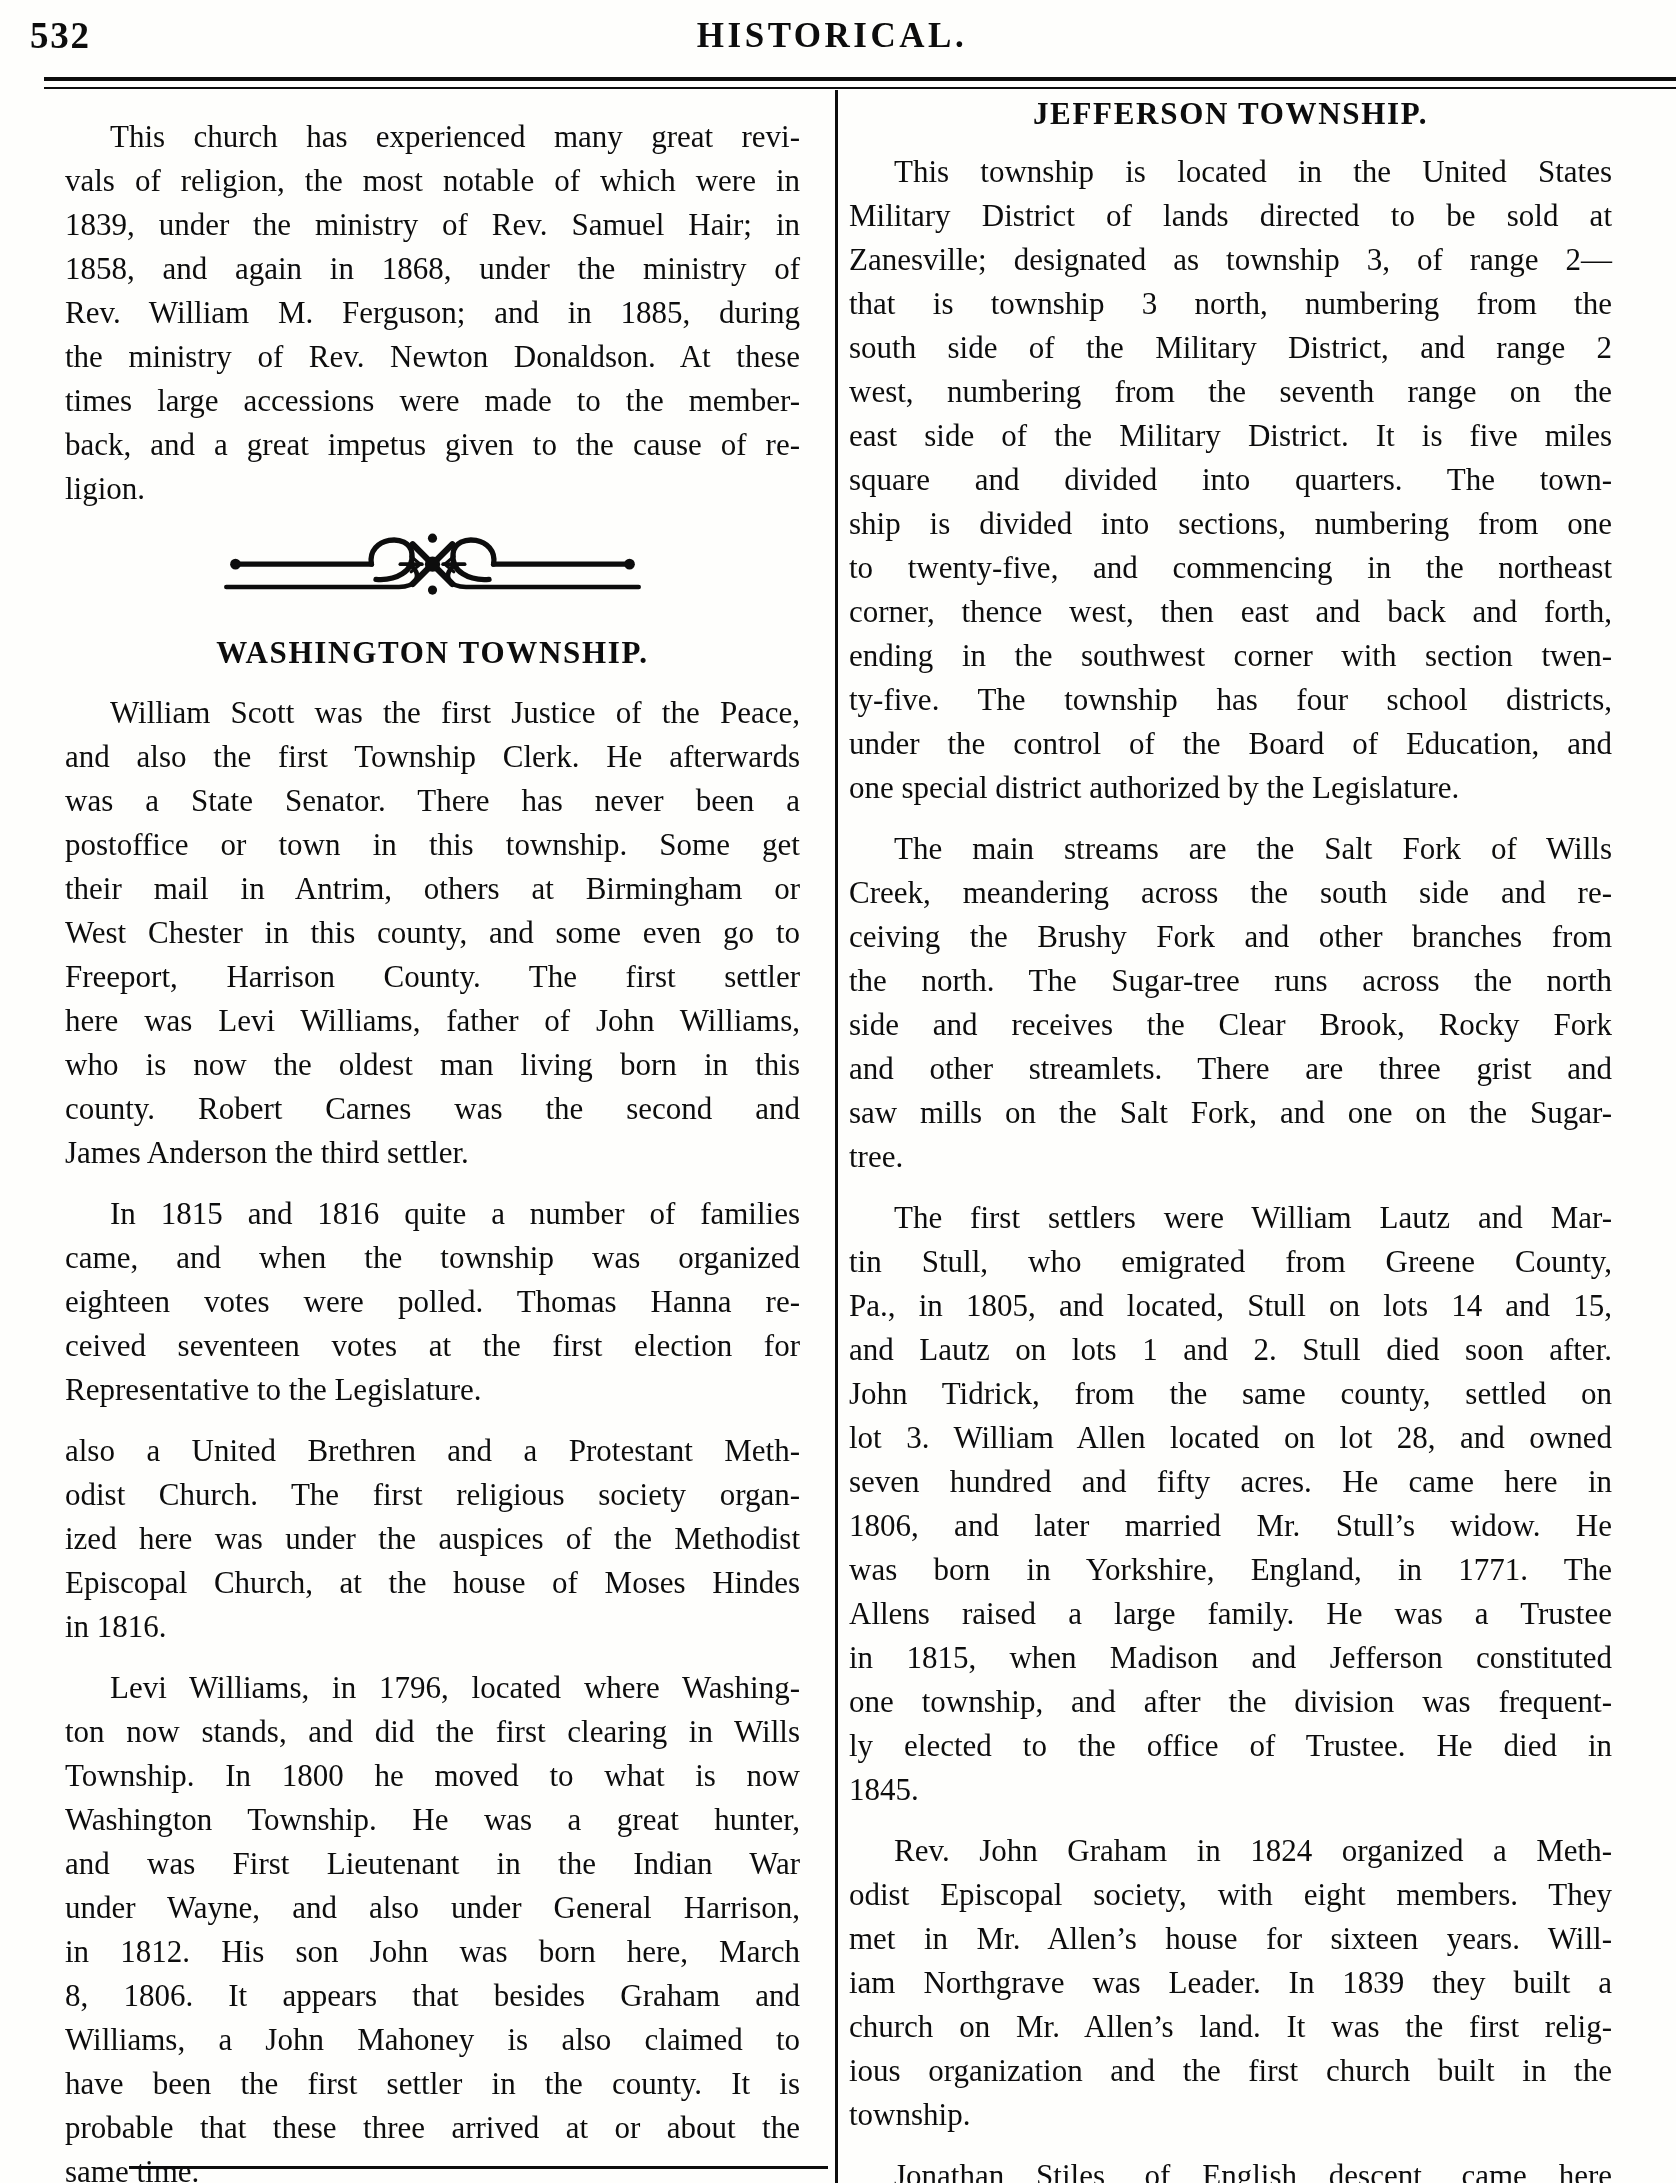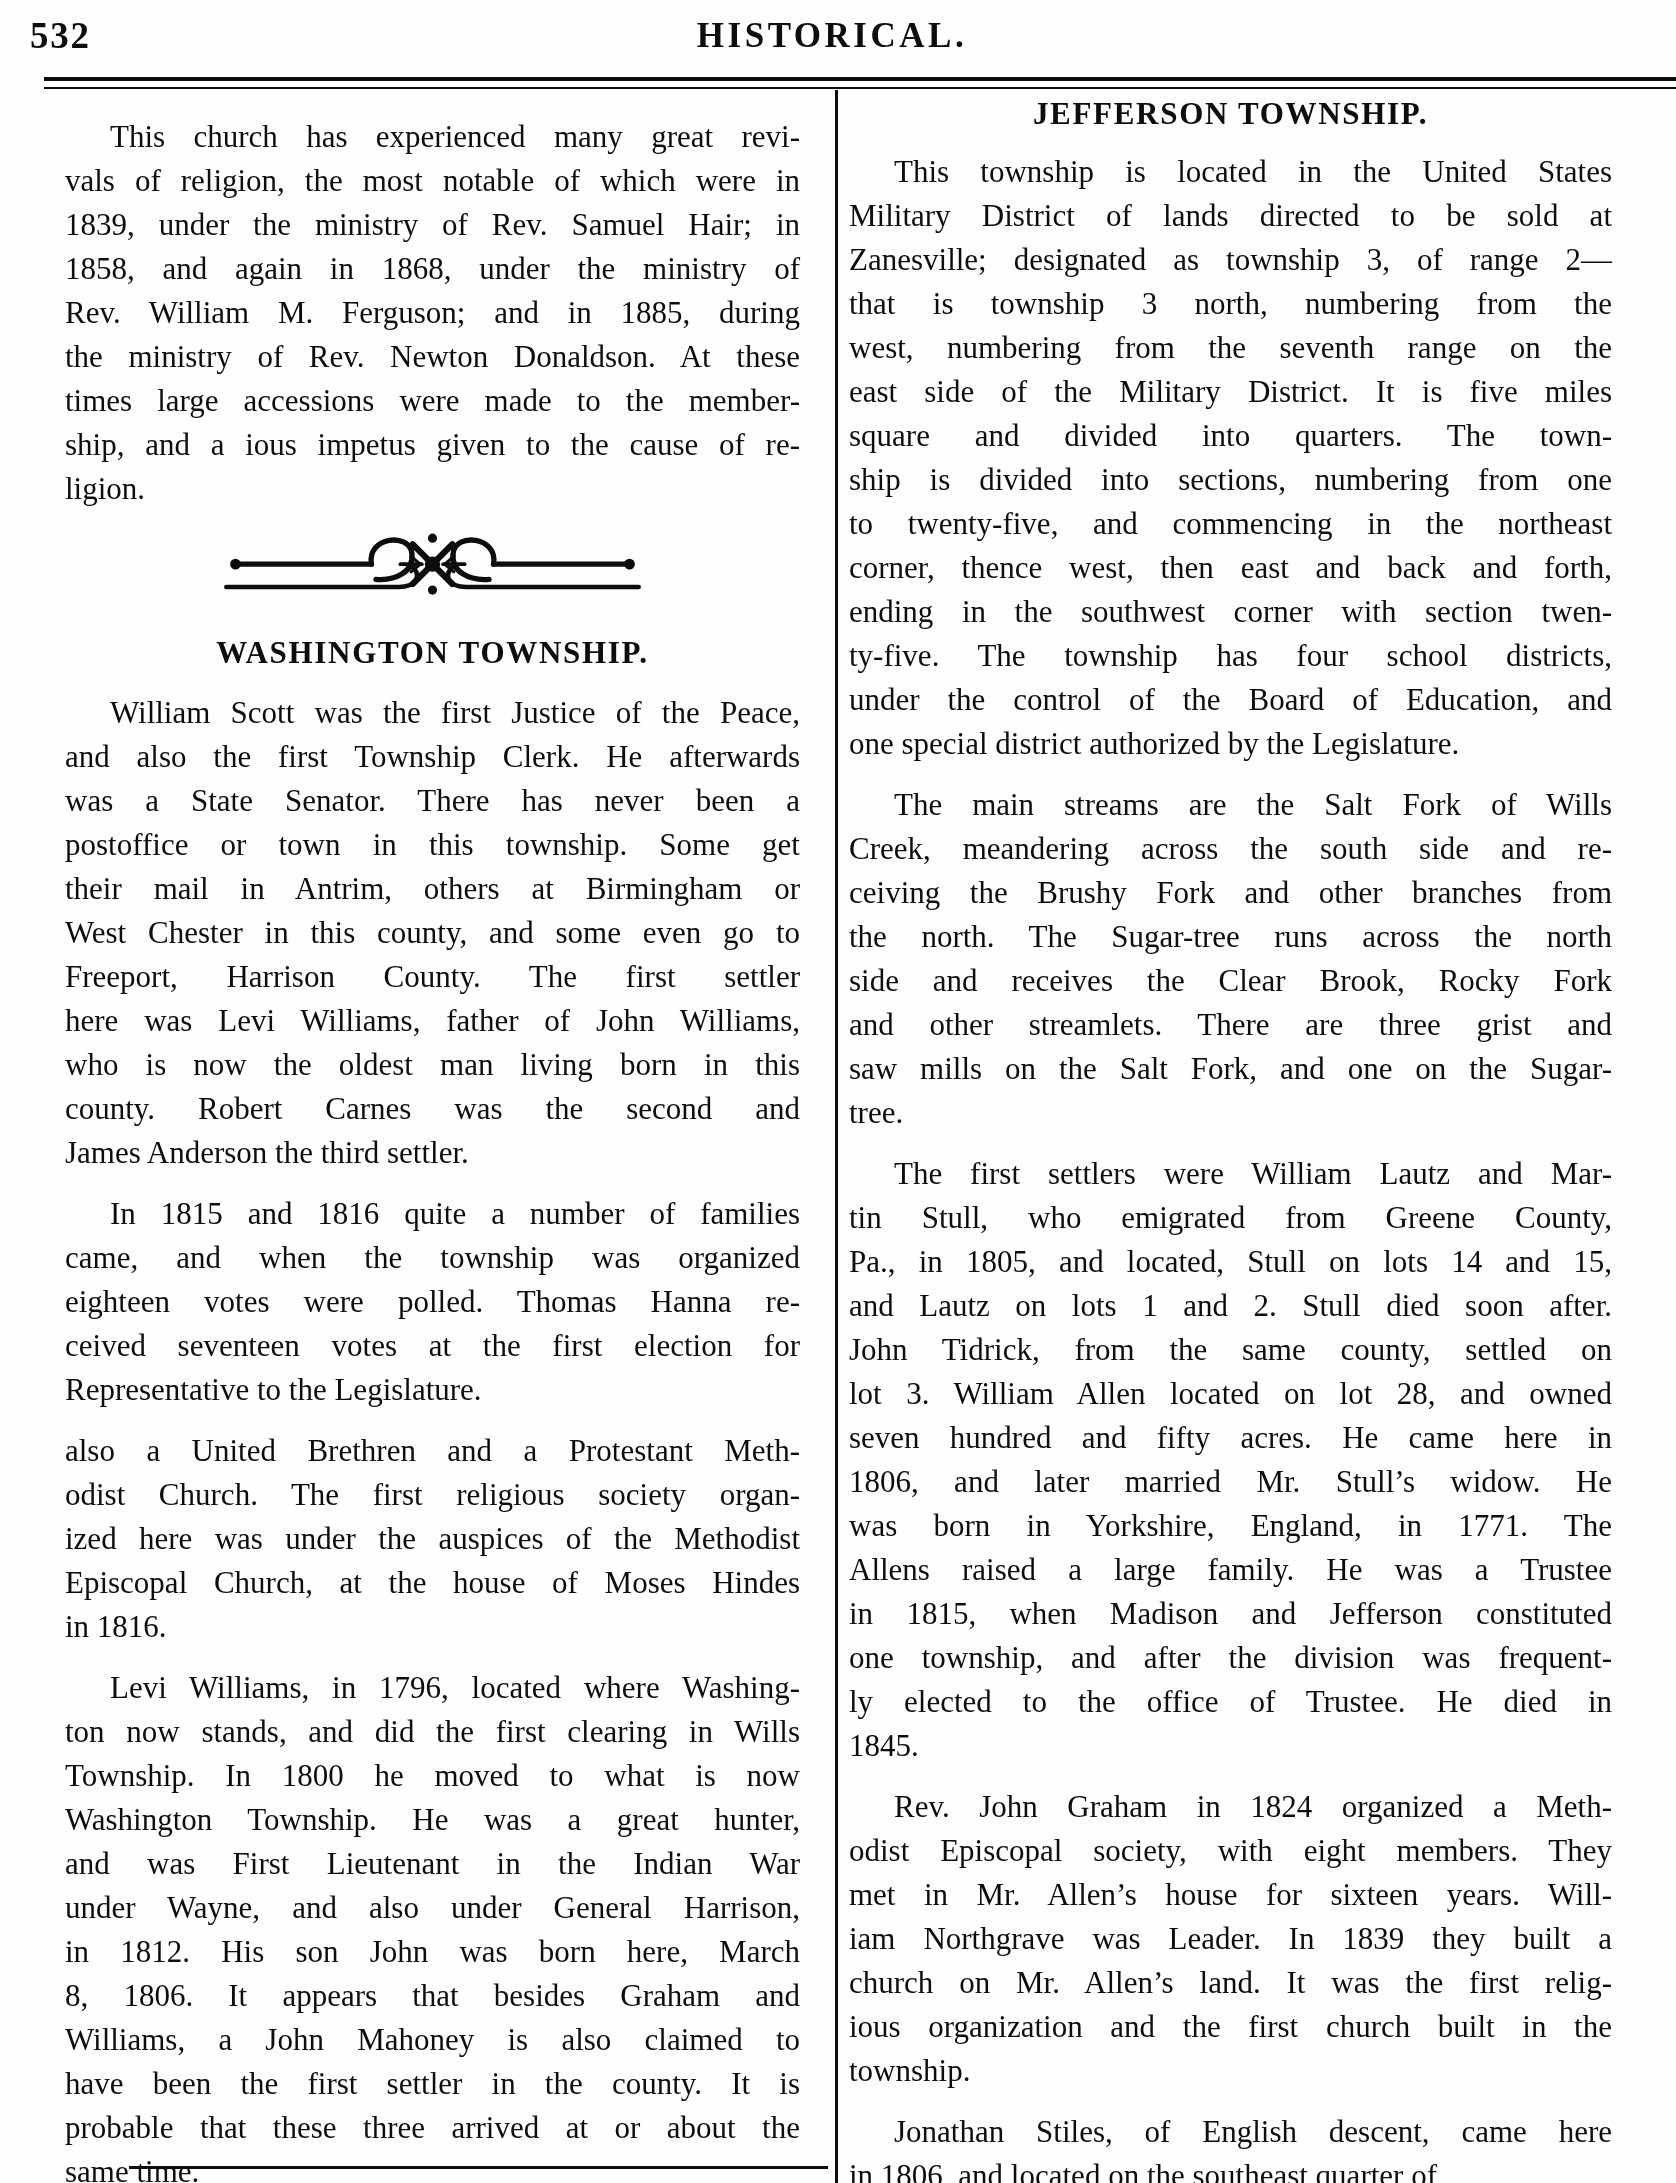--- a/index.html
+++ b/index.html
@@ -86,21 +86,21 @@
   <section class="col col-left">
 
     <div class="paragraph">
         <div class="pline first">This church has experienced many great revi-</div>
         <div class="pline">vals of religion, the most notable of which were in</div>
         <div class="pline">1839, under the ministry of Rev. Samuel Hair; in</div>
         <div class="pline">1858, and again in 1868, under the ministry of</div>
         <div class="pline">Rev. William M. Ferguson; and in 1885, during</div>
         <div class="pline">the ministry of Rev. Newton Donaldson.  At these</div>
         <div class="pline">times large accessions were made to the member-</div>
-        <div class="pline">ship, and a ious impetus given to the cause of re-</div>
+        <div class="pline">back, and a great impetus given to the cause of re-</div>
         <div class="pline last">ligion.</div>
       </div>
 
     <div class="ornament">
       <svg viewBox="0 0 560 110" xmlns="http://www.w3.org/2000/svg" aria-hidden="true">
         <g stroke="#0d0d0d" fill="none" stroke-linecap="round">
 
           <circle cx="22" cy="46" r="7" fill="#0d0d0d" stroke="none"></circle>
           <path d="M22 46 H200" stroke-width="7"></path>
           <path d="M200 46 C194 10 250 4 253 32 C256 56 232 68 206 66" stroke-width="7"></path>
@@ -172,20 +172,21 @@
   </section>
 
   <section class="col col-right">
     <h2 class="section-heading">JEFFERSON TOWNSHIP.</h2>
 
     <div class="paragraph">
         <div class="pline first">This township is located in the United States</div>
         <div class="pline">Military District of lands directed to be sold at</div>
         <div class="pline">Zanesville; designated as township 3, of range 2—</div>
         <div class="pline">that is township 3 north, numbering from the</div>
+        <div class="pline">south side of the Military District, and range 2</div>
         <div class="pline">west, numbering from the seventh range on the</div>
         <div class="pline">east side of the Military District.  It is five miles</div>
         <div class="pline">square and divided into quarters.  The town-</div>
         <div class="pline">ship is divided into sections, numbering from one</div>
         <div class="pline">to twenty-five, and commencing in the northeast</div>
         <div class="pline">corner, thence west, then east and back and forth,</div>
         <div class="pline">ending in the southwest corner with section twen-</div>
         <div class="pline">ty-five.  The township has four school districts,</div>
         <div class="pline">under the control of the Board of Education, and</div>
         <div class="pline last">one special district authorized by the Legislature.</div>

